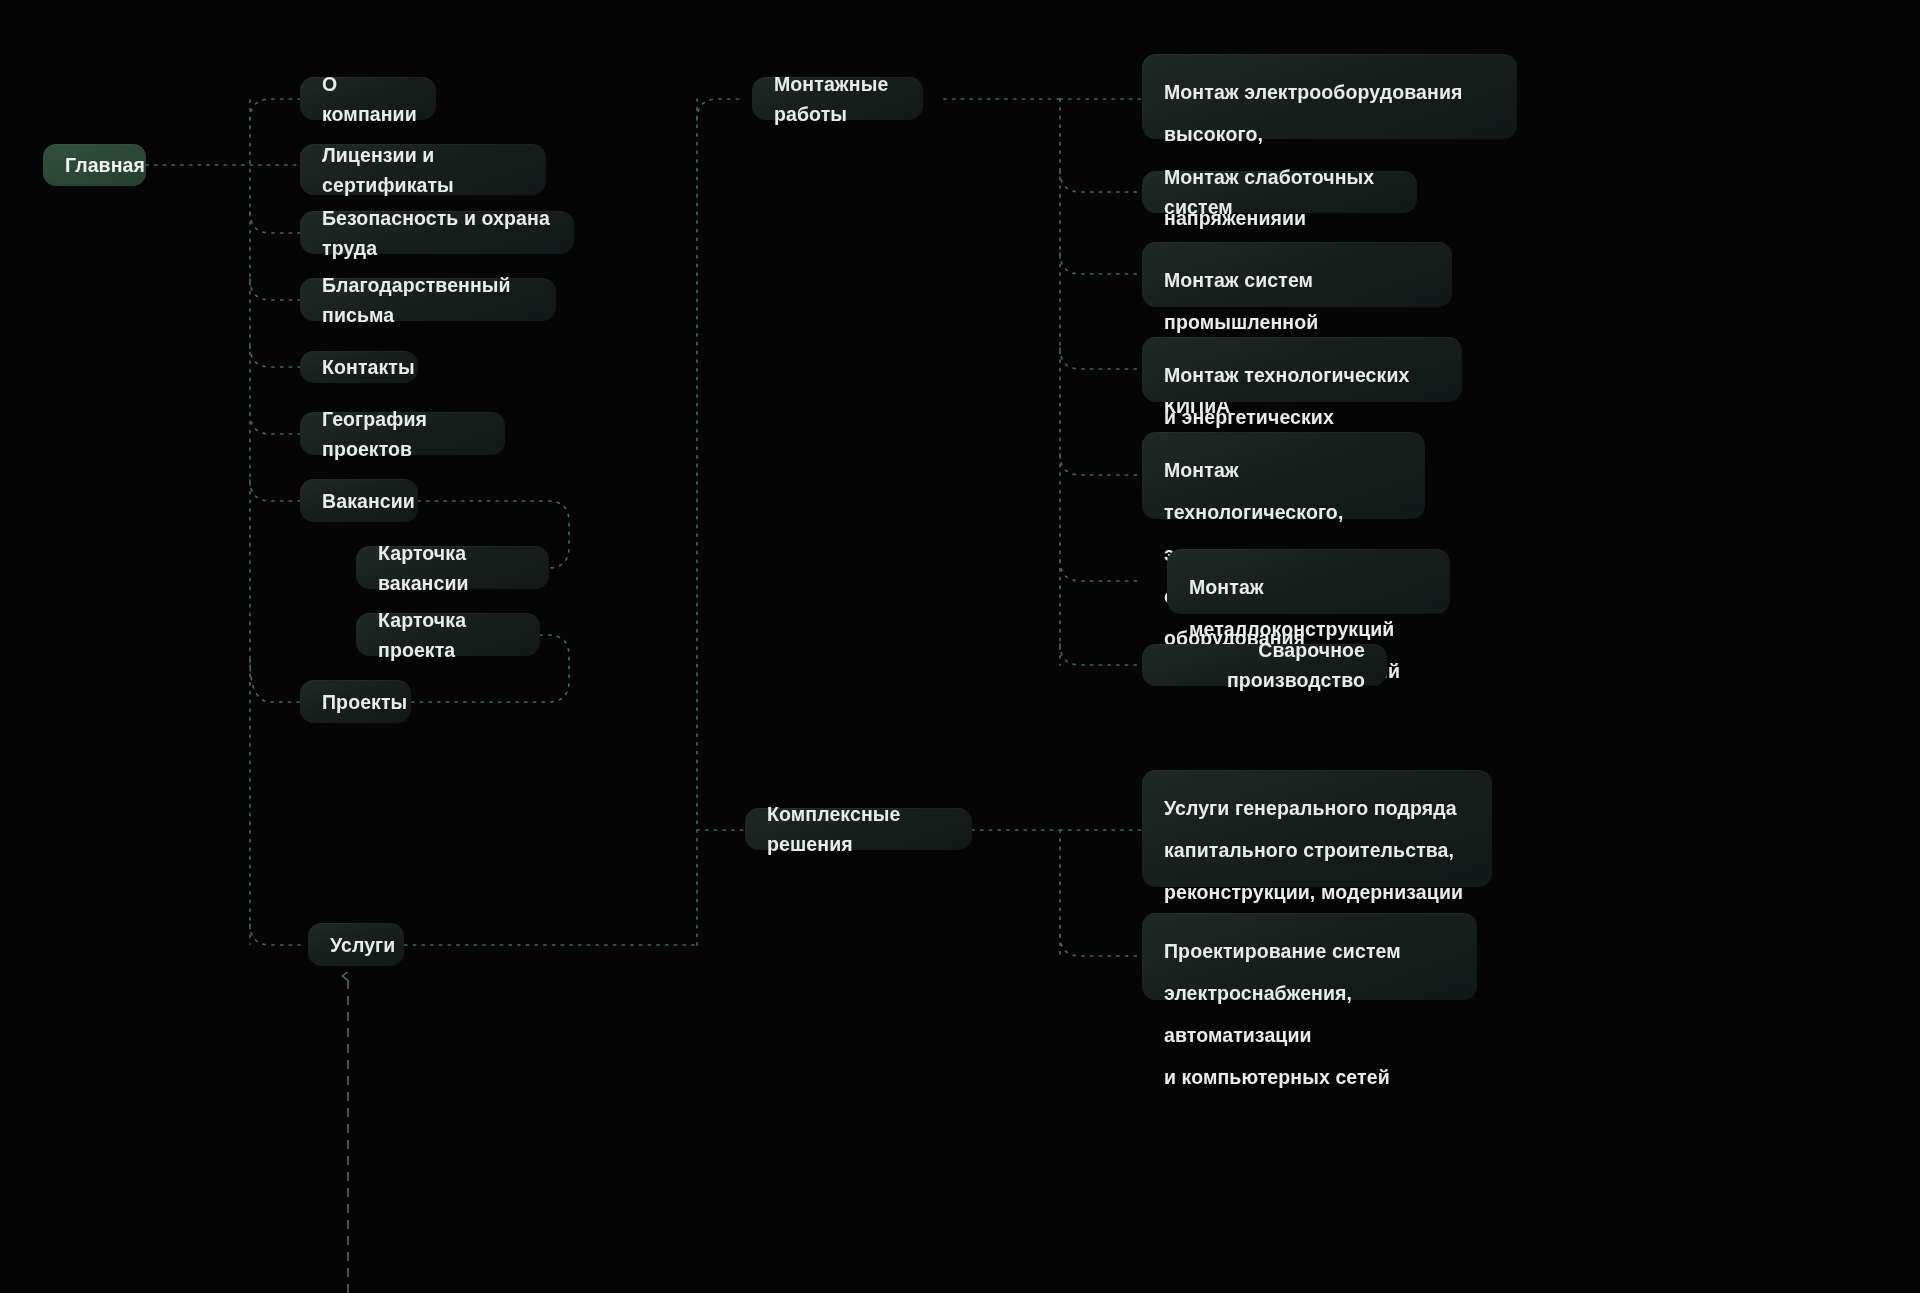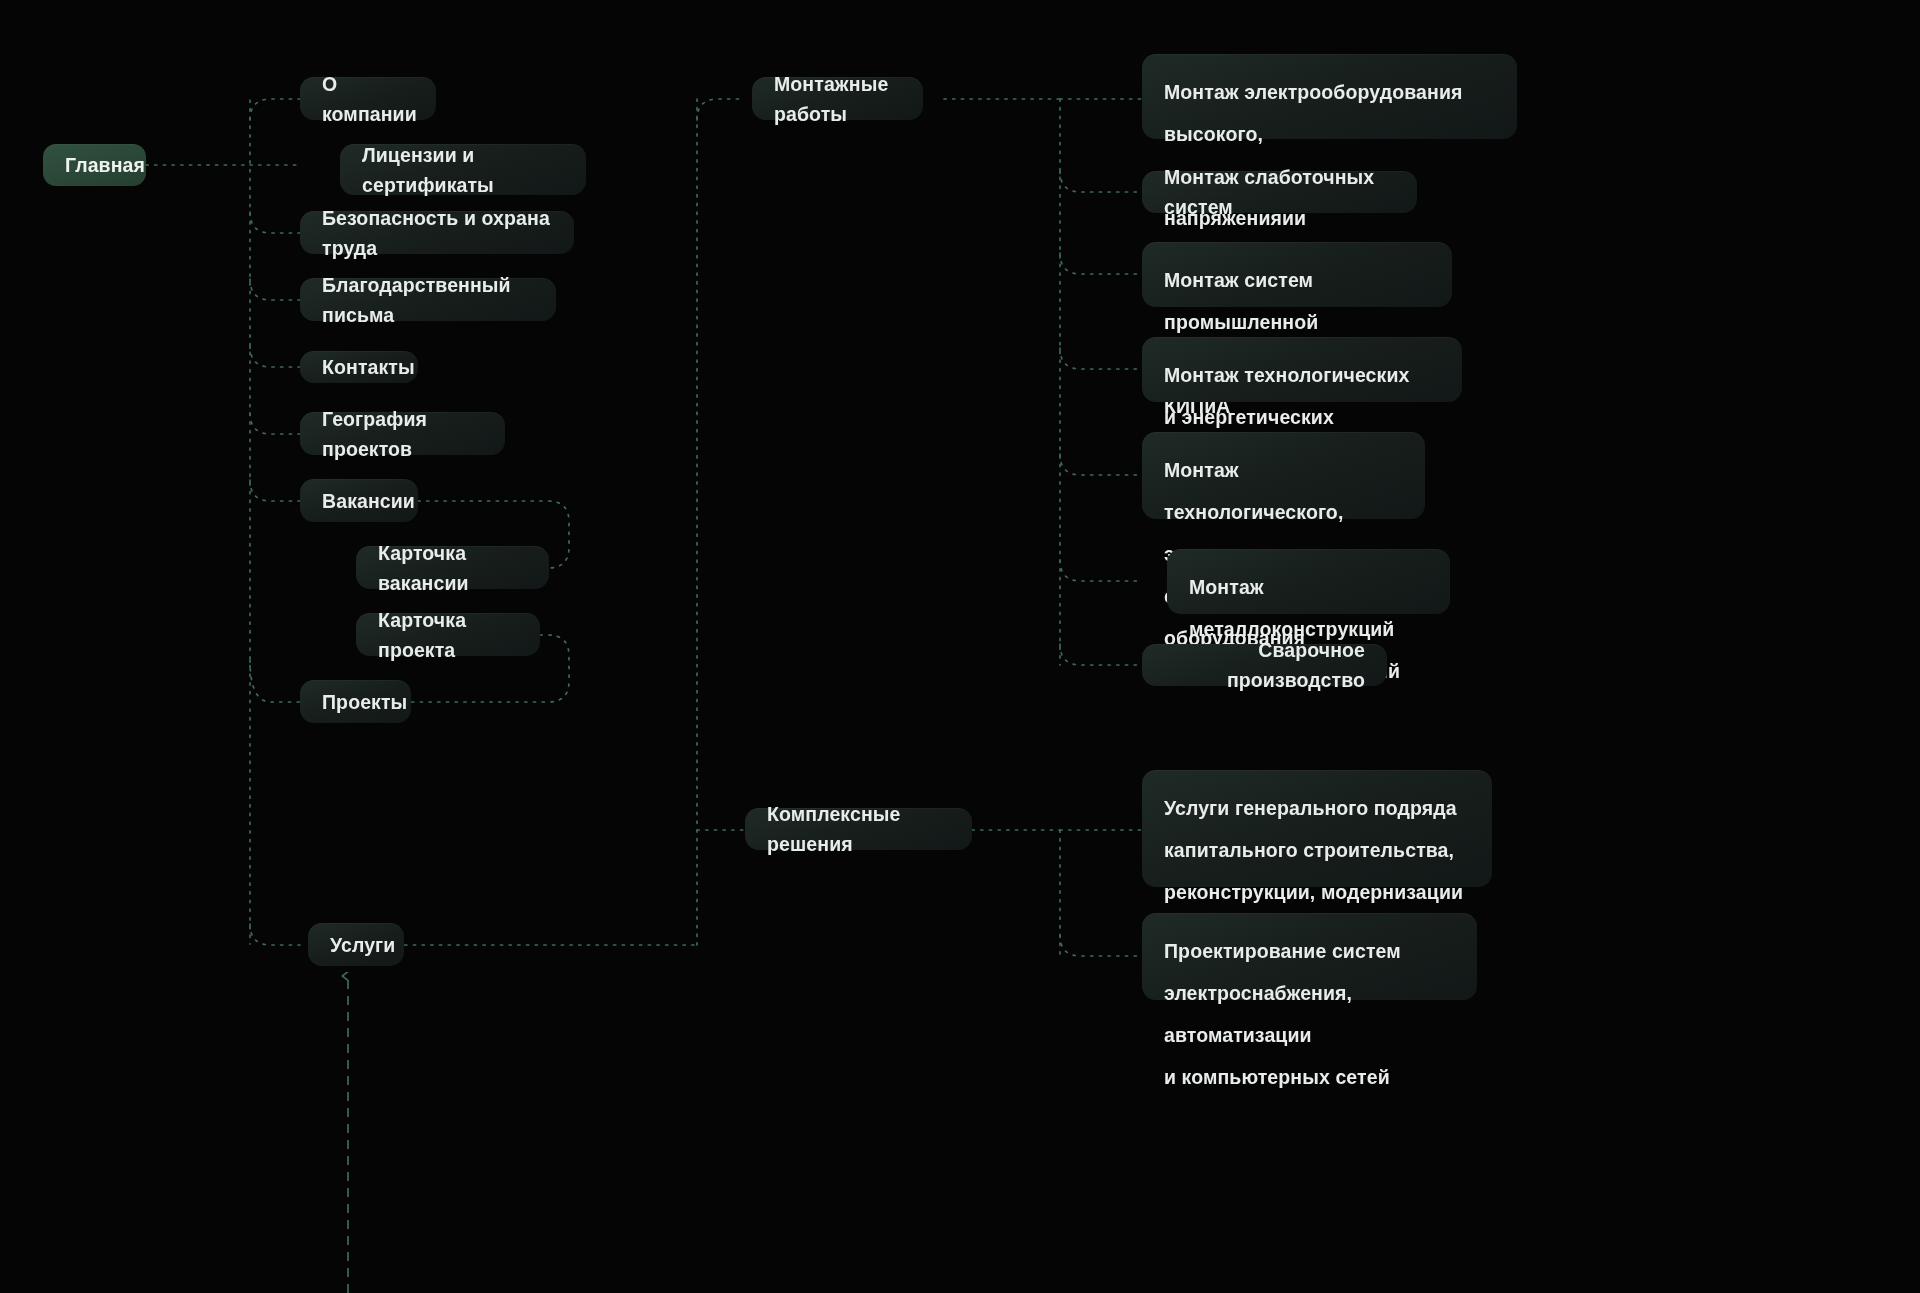--- a/index.html
+++ b/index.html
@@ -129,21 +129,21 @@
     </g>
 
     <g fill="none" stroke="#3e6b53" stroke-width="1.7" stroke-dasharray="9 7" stroke-linecap="butt">
       <path d="M348,1293 L348,976" marker-end="url(#arrowUp)"></path>
     </g>
   </svg>
 
   <div class="node root" style="left: 43px; top: 144px; width: 103px; height: 42px;">Главная</div>
 
   <div class="node" style="left: 300px; top: 77px; width: 136px; height: 43px;">О компании</div>
-  <div class="node" style="left: 300px; top: 144px; width: 246px; height: 51px; margin-left: 40px;">Лицензии и сертификаты</div>
+  <div class="node" style="left: 300px; top: 144px; width: 246px; height: 51px;">Лицензии и сертификаты</div>
   <div class="node" style="left: 300px; top: 211px; width: 274px; height: 43px;">Безопасность и охрана труда</div>
   <div class="node" style="left: 300px; top: 278px; width: 256px; height: 43px;">Благодарственный письма</div>
   <div class="node" style="left: 300px; top: 345px; width: 118px; height: 32px; margin-top: 6px;">Контакты</div>
   <div class="node" style="left: 300px; top: 412px; width: 205px; height: 43px;">География проектов</div>
   <div class="node" style="left: 300px; top: 479px; width: 118px; height: 43px;">Вакансии</div>
   <div class="node" style="left: 356px; top: 546px; width: 193px; height: 43px;">Карточка вакансии</div>
   <div class="node" style="left: 356px; top: 613px; width: 184px; height: 43px;">Карточка проекта</div>
   <div class="node" style="left: 300px; top: 680px; width: 111px; height: 43px;">Проекты</div>
   <div class="node" style="left: 300px; top: 923px; width: 96px; height: 43px; margin-left: 8px;">Услуги</div>
 

